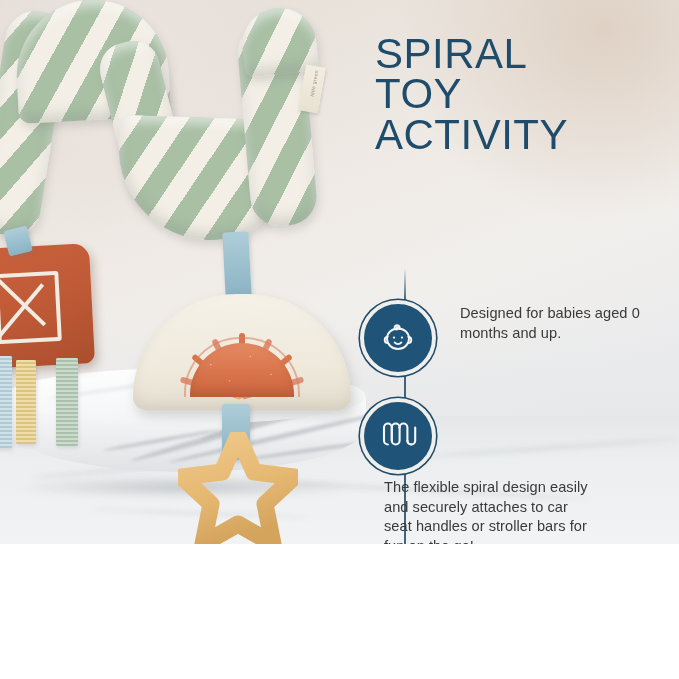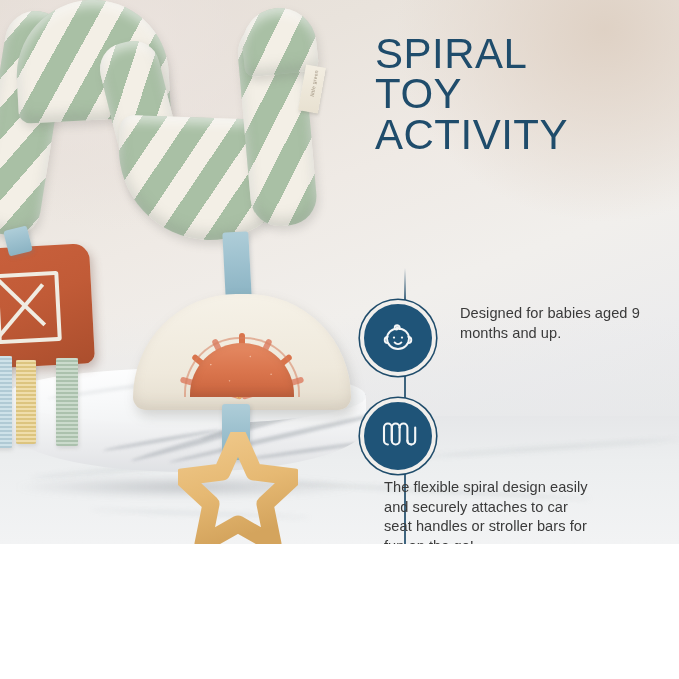--- a/index.html
+++ b/index.html
@@ -446,21 +446,21 @@
             <path d="M9 20.5c0-6 5-10 11-10s11 4 11 10c0 6-5 10.5-11 10.5S9 26.5 9 20.5z"></path>
             <path d="M9.6 18.8c-1.7.2-2.9 1.5-2.9 3.1 0 1.7 1.3 3 3 3.1"></path>
             <path d="M30.4 18.8c1.7.2 2.9 1.5 2.9 3.1 0 1.7-1.3 3-3 3.1"></path>
             <path d="M21.6 11c.5-2.1-.6-3.8-2.3-3.8-1.5 0-2.6 1.1-2.6 2.4 0 1.1.8 1.9 1.8 1.9.8 0 1.4-.6 1.4-1.3 0-.6-.4-1-1-1"></path>
             <circle cx="16" cy="19.6" r="1.15" fill="#f4f6f7" stroke="none"></circle>
             <circle cx="24" cy="19.6" r="1.15" fill="#f4f6f7" stroke="none"></circle>
             <path d="M16.6 24.4c.9 1.1 2 1.7 3.4 1.7s2.5-.6 3.4-1.7"></path>
           </svg>
         </span>
       </div>
-      <div class="feature-text">Designed for babies aged 9 months and up.</div>
+      <div class="feature-text">Designed for babies aged 0 months and up.</div>
     </div>
 
     <div class="feature-row" style="top:130px;flex-direction:column;">
       <div class="badge">
         <span>
           <svg width="42" height="36" viewBox="0 0 42 36" fill="none" stroke="#f4f6f7" stroke-width="2.1" stroke-linecap="round" stroke-linejoin="round">
             <path d="M7 9.5c0-2.3 1.7-4 3.9-4 2.2 0 3.9 1.7 3.9 4v13c0 2.3 1.7 4 3.9 4 2.2 0 3.9-1.7 3.9-4v-13"></path>
             <path d="M14.8 22.5V9.5c0-2.3 1.7-4 3.9-4 2.2 0 3.9 1.7 3.9 4"></path>
             <path d="M22.6 9.5c0-2.3 1.7-4 3.9-4 2.2 0 3.9 1.7 3.9 4v13c0 2.3 1.7 4 3.9 4"></path>
             <path d="M7 9.5v13c0 2.3 1.7 4 3.9 4"></path>

